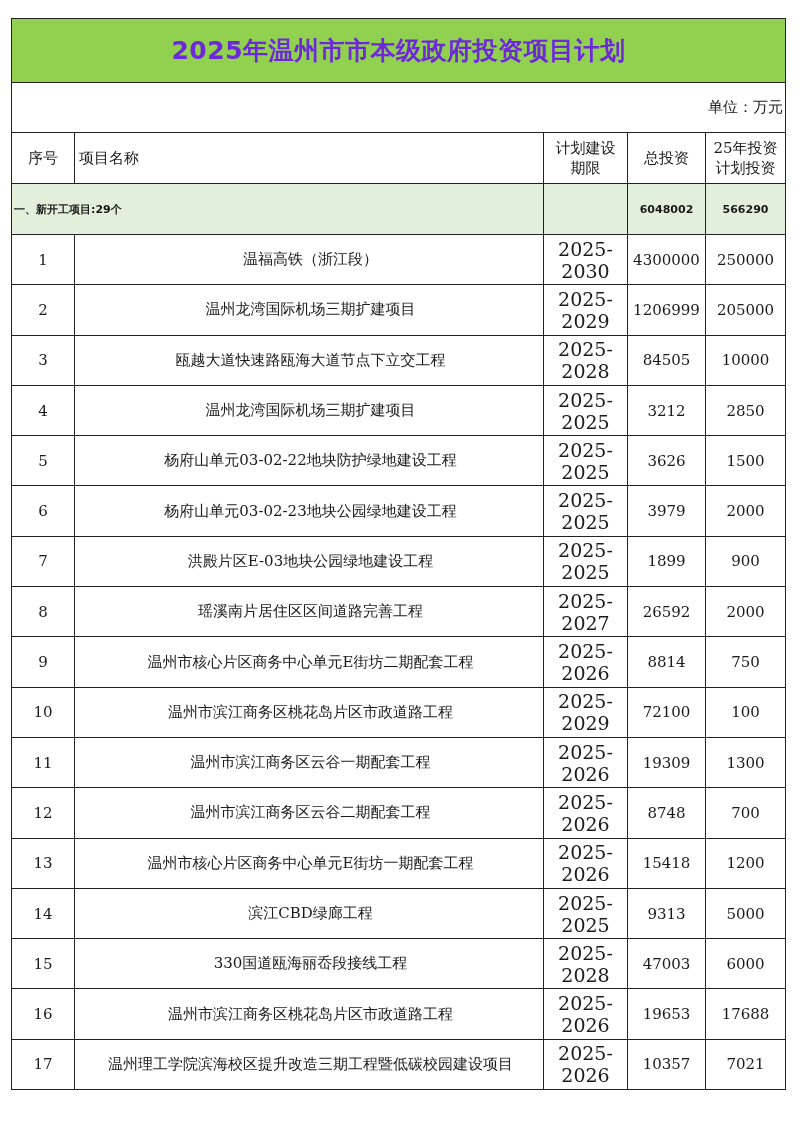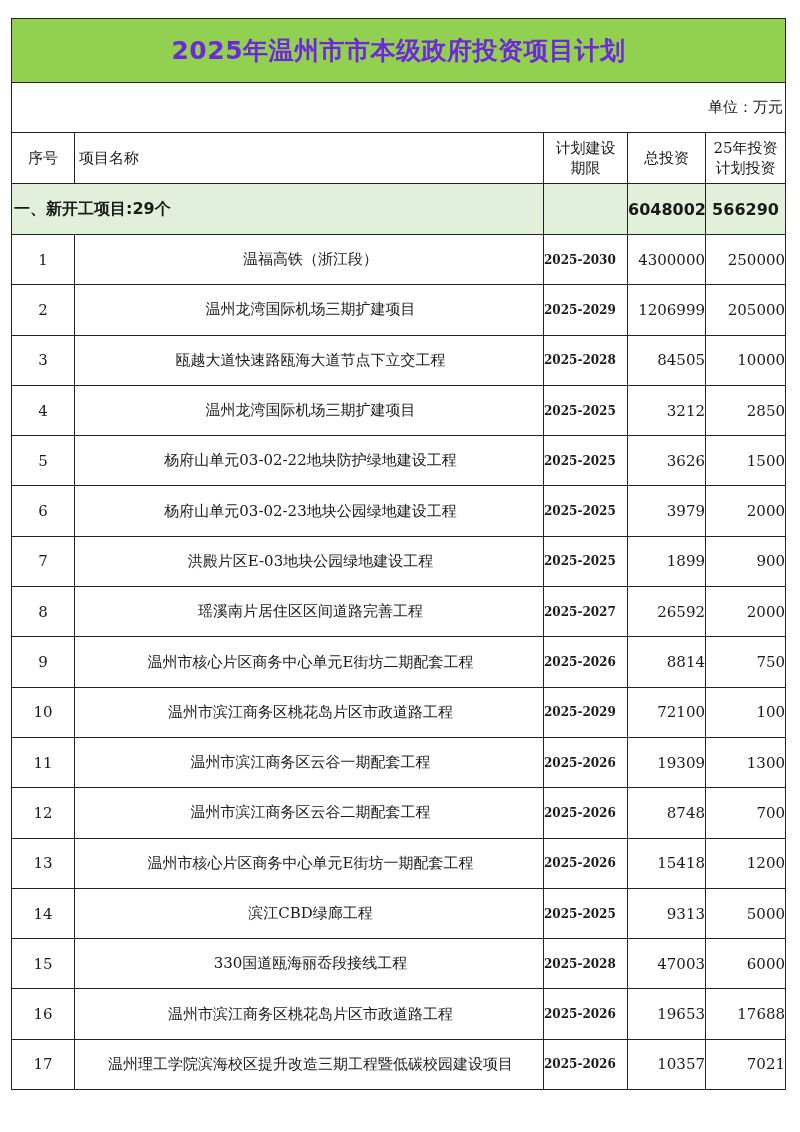--- a/index.html
+++ b/index.html
@@ -10,28 +10,28 @@
   table.sheet td { border:1.5px solid #222; padding:0; vertical-align:middle; }
   .title-cell { background:#92d050; height:63px; text-align:center;
                 font-family:"DejaVu Sans", "Liberation Sans", sans-serif;
                 font-size:25px; font-weight:bold; letter-spacing:0.5px; color:#6d28d9; }
   .unit-cell { height:49px; text-align:right; padding-right:2px !important;
                font-size:15px; }
   .hdr td { height:50px; font-size:15px; }
   .hdr .c-idx { text-align:center; }
   .hdr .c-name { text-align:left; padding-left:4px; }
   .hdr .c-period, .hdr .c-total, .hdr .c-plan { text-align:center; line-height:20px; }
-  .section td { background:#e2efda; height:50px; font-family:"DejaVu Sans", "Liberation Sans", sans-serif; font-size:16px; font-weight:bold; }
+  .section td { background:#e2efda; height:50px; font-family:"DejaVu Sans", "Liberation Sans", sans-serif; font-size:11px; font-weight:bold; }
   .section .sec-label { text-align:left; padding-left:2px; }
   .section .num { text-align:center; }
   .row td { height:49.3px; font-size:15px; }
   .row .c-idx { text-align:center; }
   .row .c-name { text-align:center; padding-left:3px; white-space:nowrap; overflow:hidden; }
-  .row .c-period { text-align:left; font-size:12px;font-weight:bold; }
-  .row .c-total, .row .c-plan { text-align:right; }
+  .row .c-period { text-align:center; font-size:19px; }
+  .row .c-total, .row .c-plan { text-align:center; }
 </style>
 </head>
 <body>
 
 <table class="sheet">
   <colgroup>
     <col style="width:63px">
     <col style="width:469px">
     <col style="width:84px">
     <col style="width:78px">

